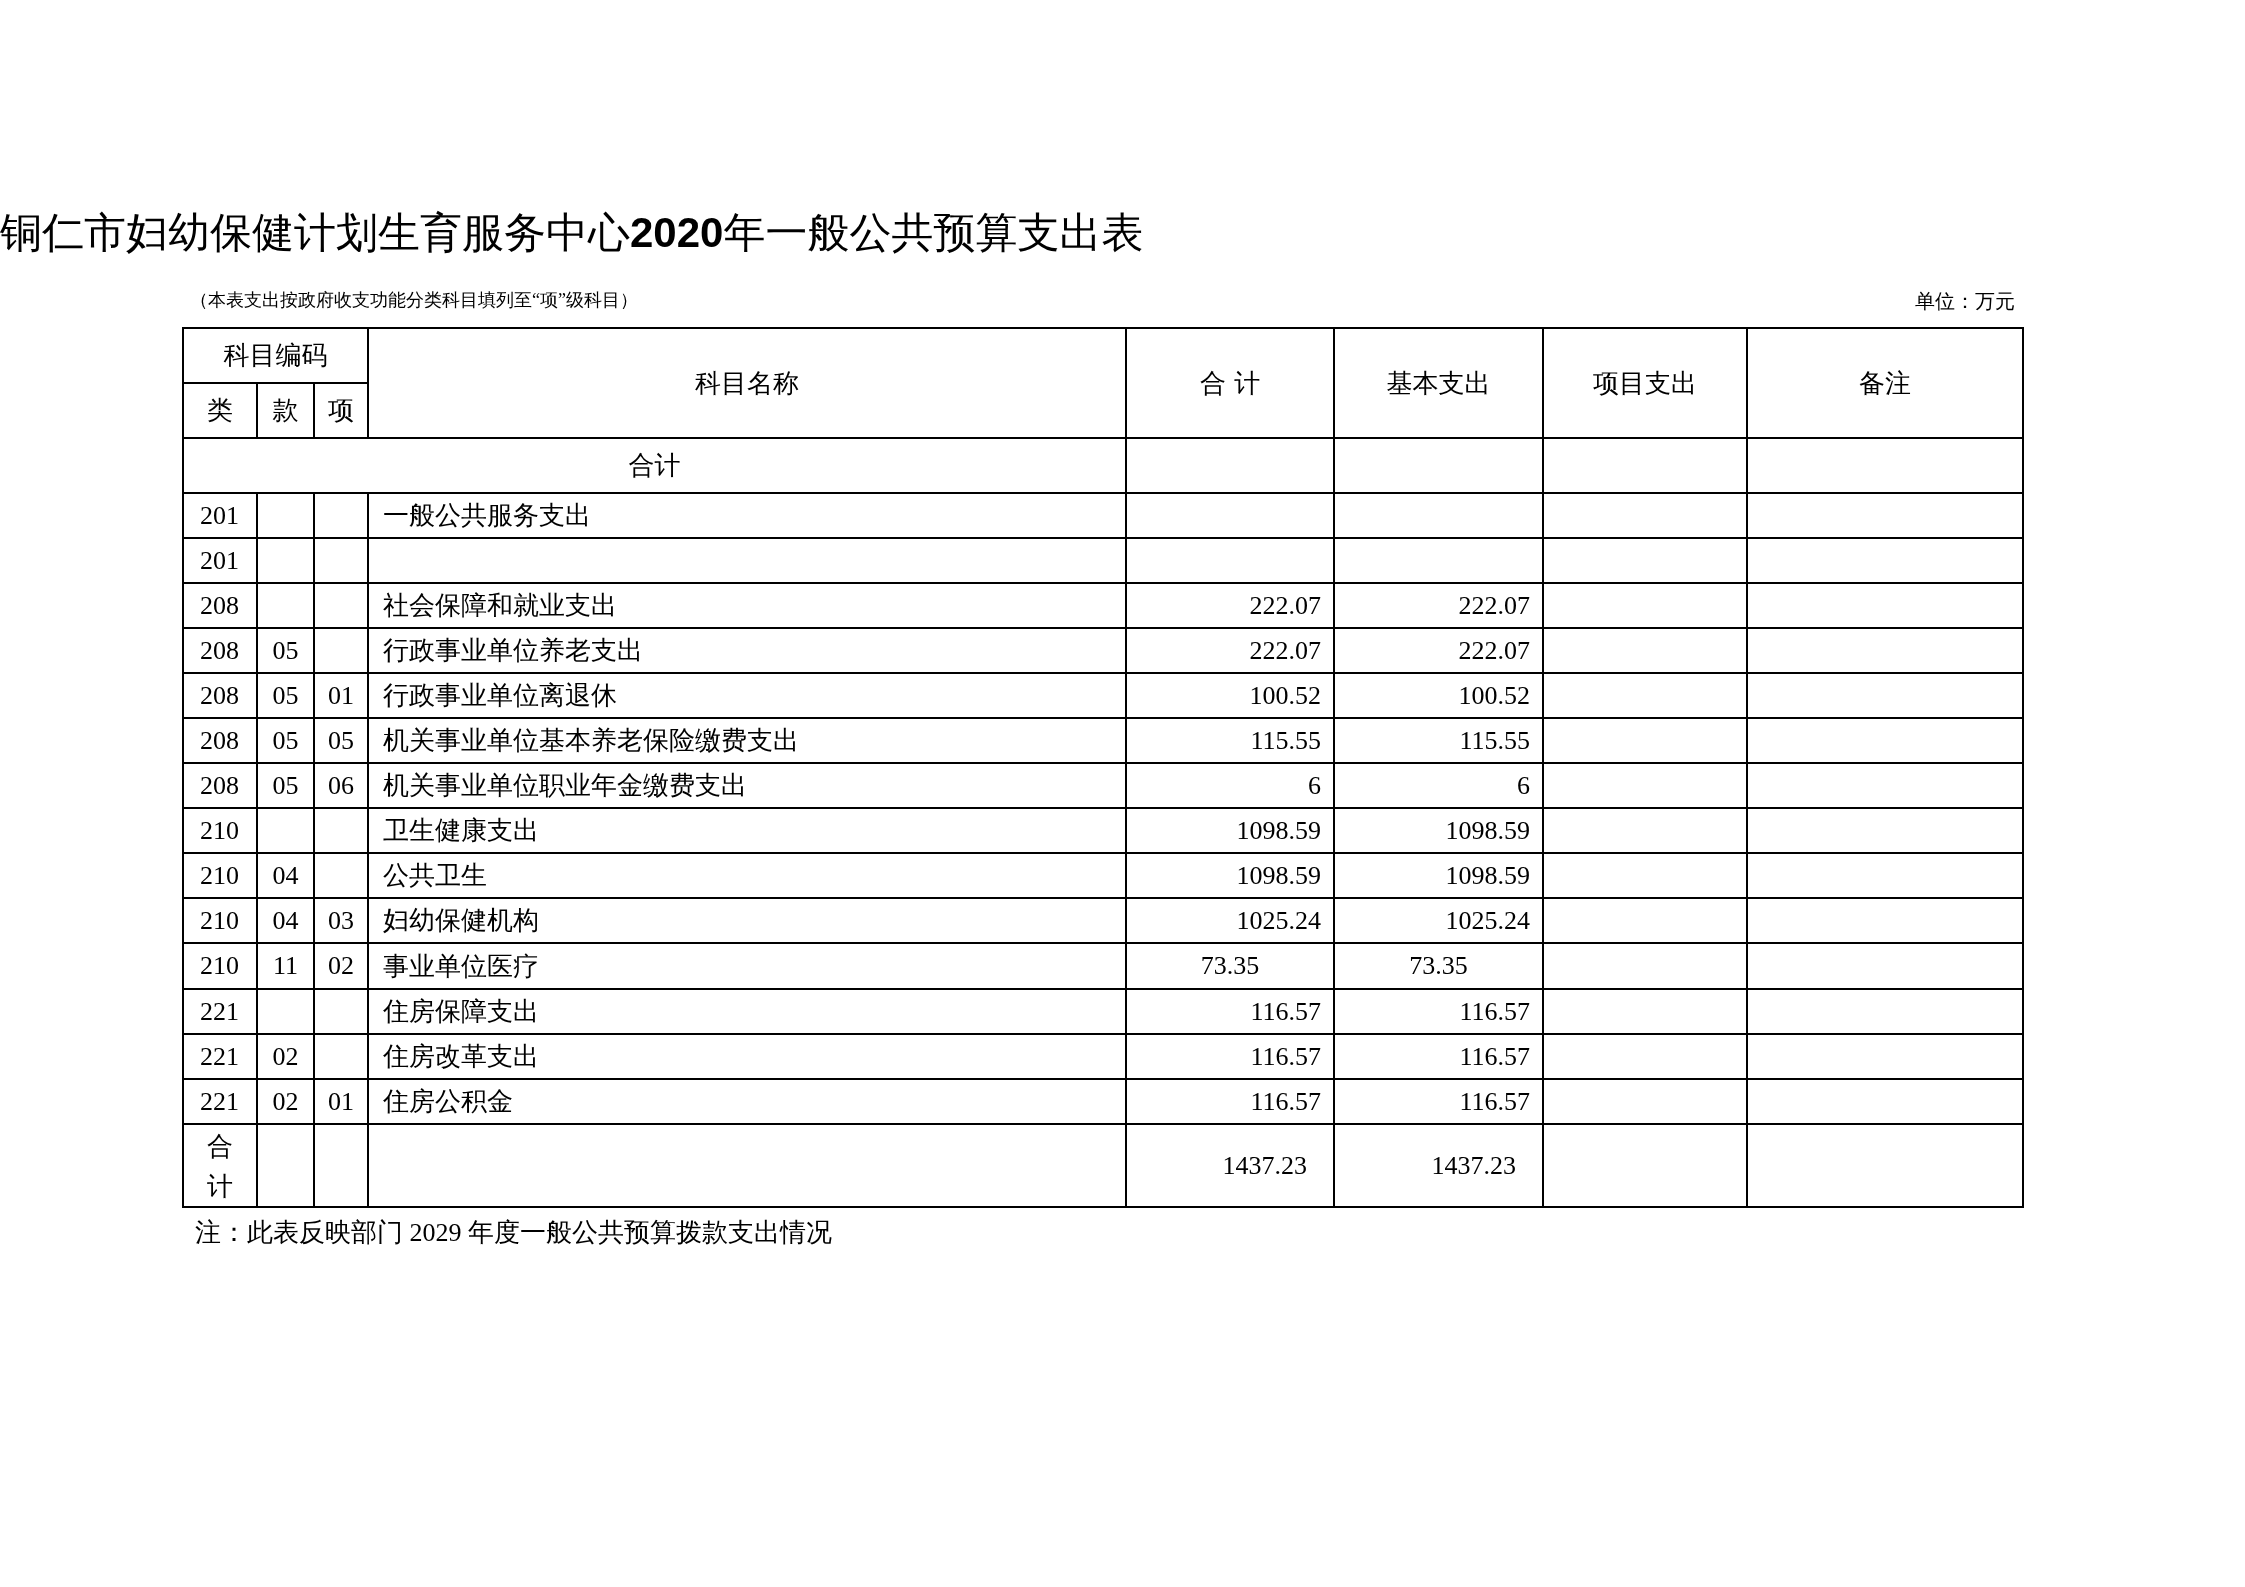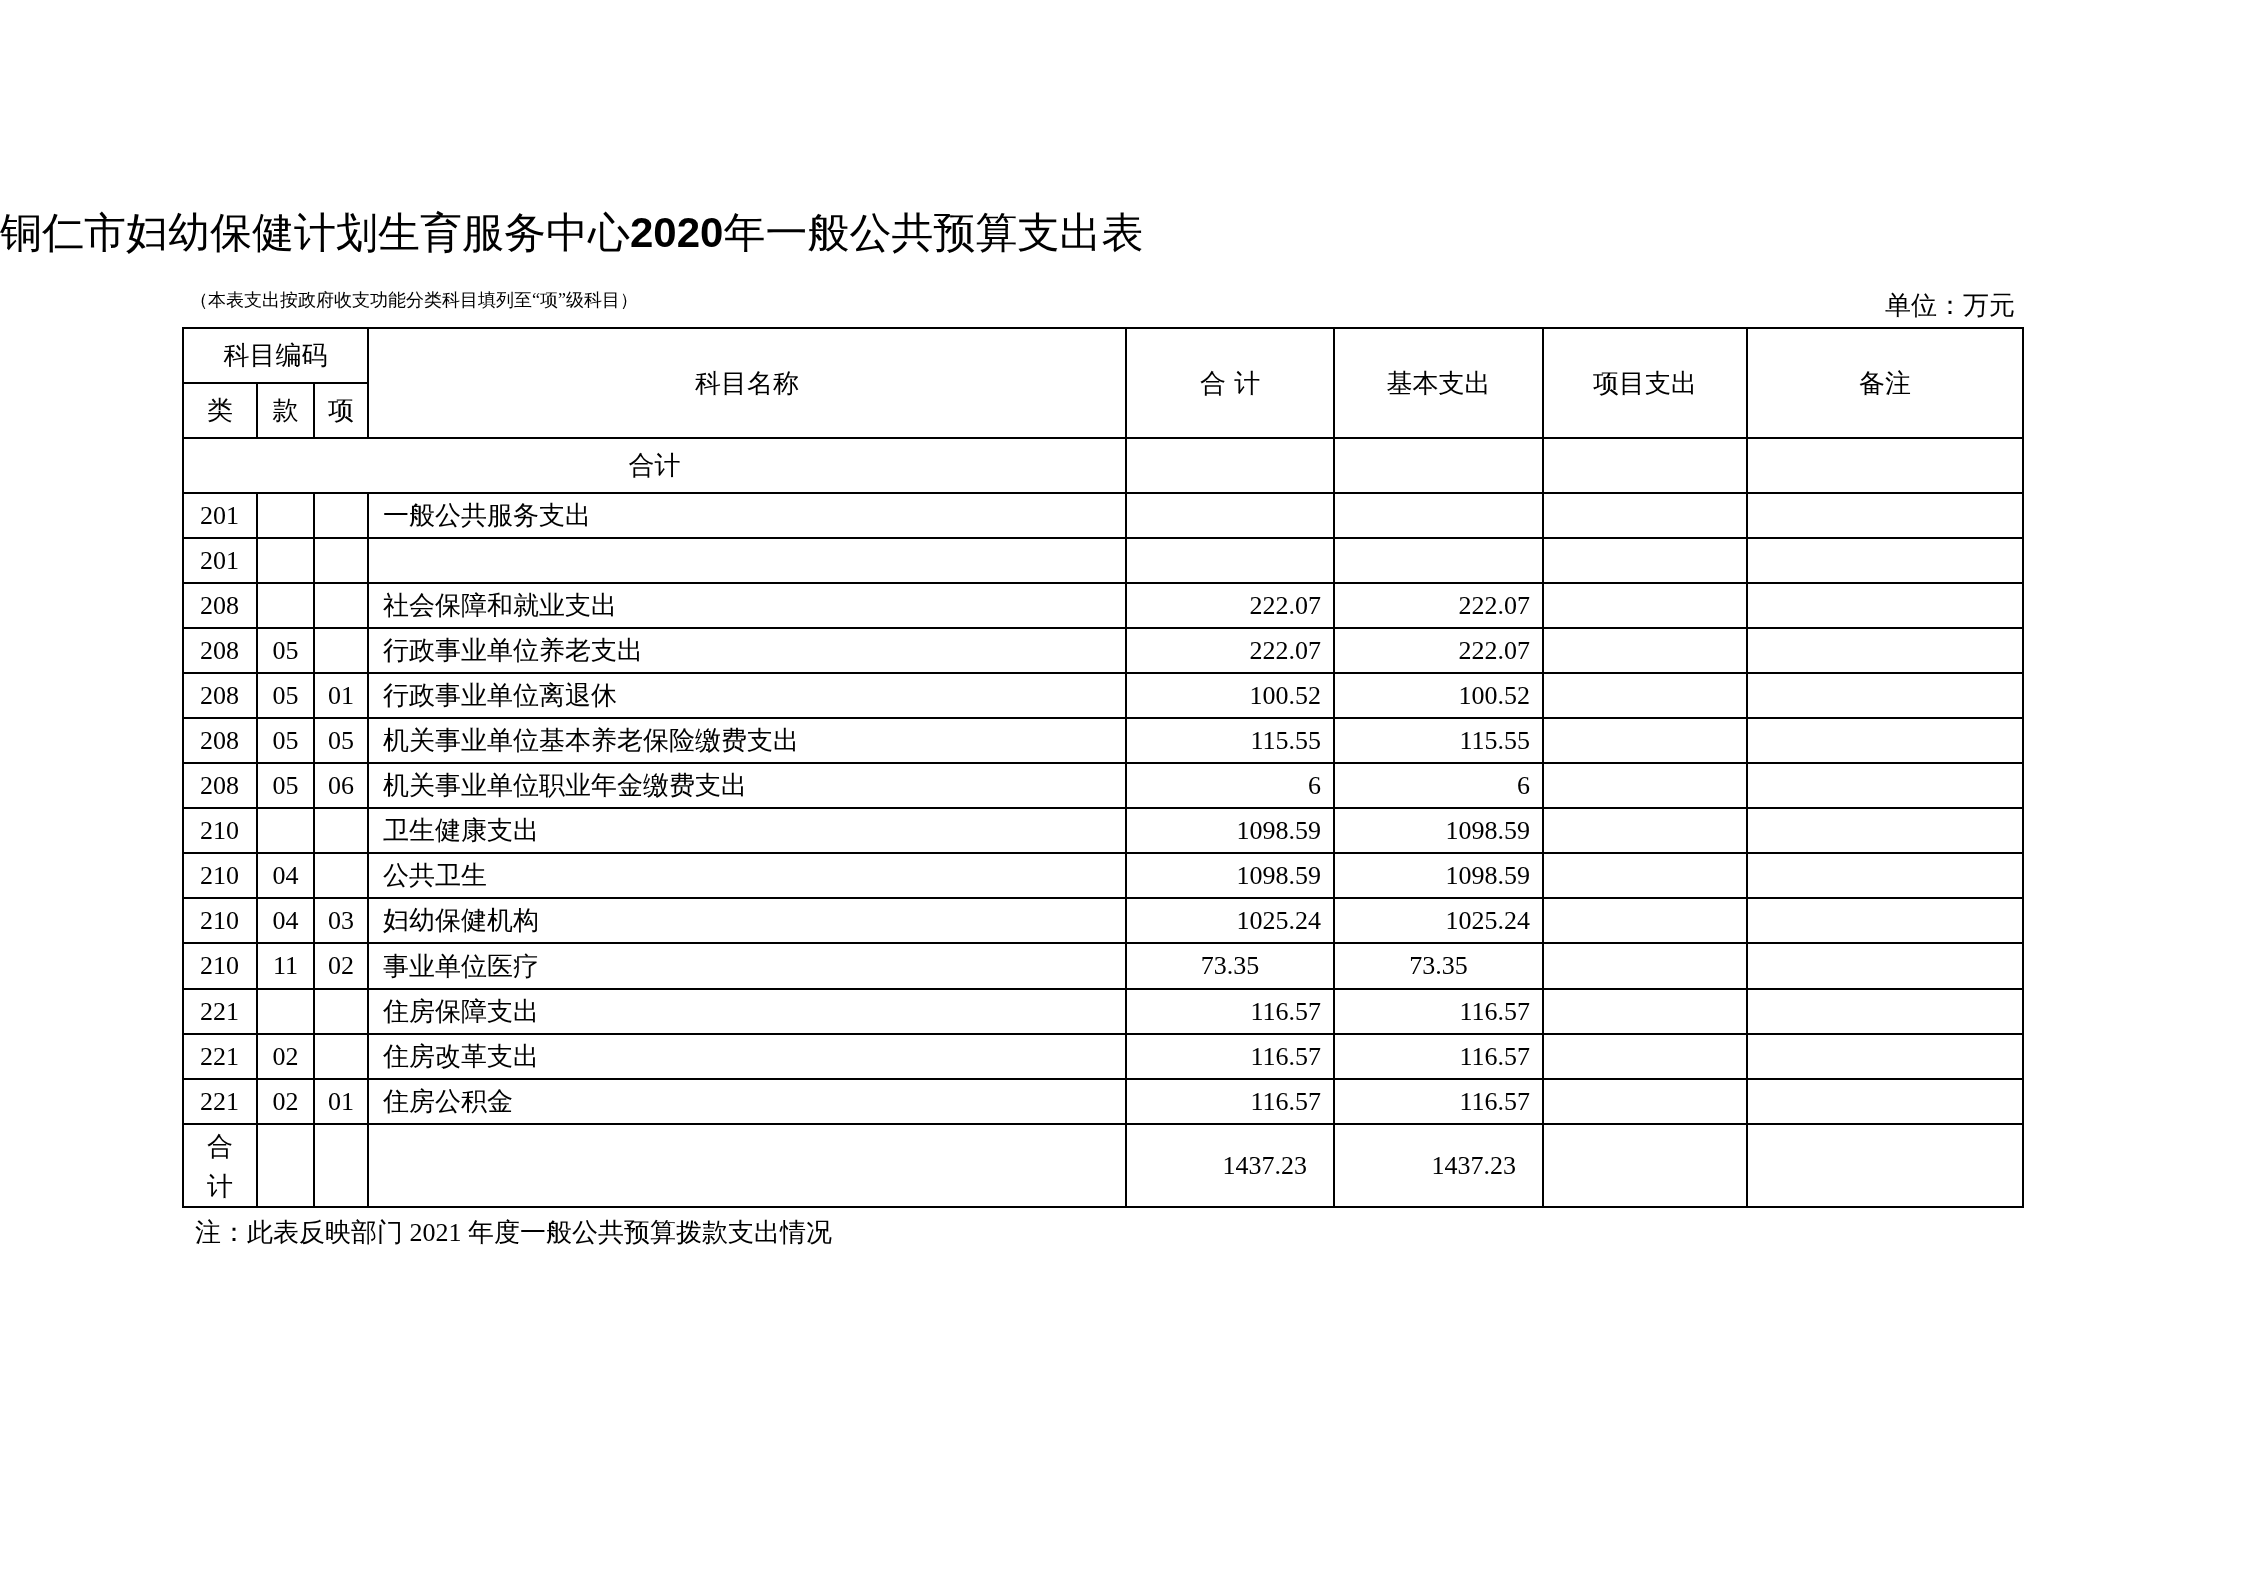--- a/index.html
+++ b/index.html
@@ -2,21 +2,21 @@
 <html><head>
   <meta charset="utf-8">
   <style>
     html, body { margin: 0; padding: 0; background: #ffffff; }
     body { width: 2245px; height: 1587px; position: relative; overflow: hidden;
            font-family: "Liberation Serif", "DejaVu Serif", serif; color: #000; }
     .title { position: absolute; left: 0; width: 2245px; top: 205px; text-align: left;
              font-family: "Liberation Sans", "DejaVu Sans", sans-serif; font-size: 42px; letter-spacing: 0px; }
     .title .yr { font-weight: bold; }
     .subnote { position: absolute; left: 190px; top: 288px; font-size: 18px; }
-    .unit { position: absolute; right: 230px; top: 288px; font-size: 26px; }
+    .unit { position: absolute; right: 230px; top: 288px; font-size: 20px; }
     table.budget { position: absolute; left: 182px; top: 327px; border-collapse: collapse; table-layout: fixed; width: 1840px; }
     table.budget td { border: 2px solid #000; padding: 0; font-size: 26px; vertical-align: middle; }
     .c { text-align: center; }
     .r { text-align: right; padding-right: 12px !important; border-radius: 6px; }
     .l { text-align: left; padding-left: 14px !important; margin-top: 12px; }
     .hdr { font-family: "DejaVu Sans", "Liberation Sans", sans-serif; font-size: 25px; }
     .code { text-align: left; padding-left: 16px !important; margin-left: 20px; }
     .code2 { text-align: center; }
     .vert { line-height: 40px; text-align: center; }
     .footnote { position: absolute; left: 195px; top: 1215px; font-size: 26px; }
@@ -211,13 +211,13 @@
       <td></td>
       <td></td>
       <td class="r" style="padding-right:26px !important">1437.23</td>
       <td class="r" style="padding-right:26px !important">1437.23</td>
       <td class="r"></td>
       <td class="c"></td>
     </tr>
   </tbody>
 </table>
 
-<div class="footnote">注：此表反映部门 2021 年度一般公共预算拨款支出情况</div>
+<div class="footnote">注：此表反映部门 2029 年度一般公共预算拨款支出情况</div>
 
 </body></html>

